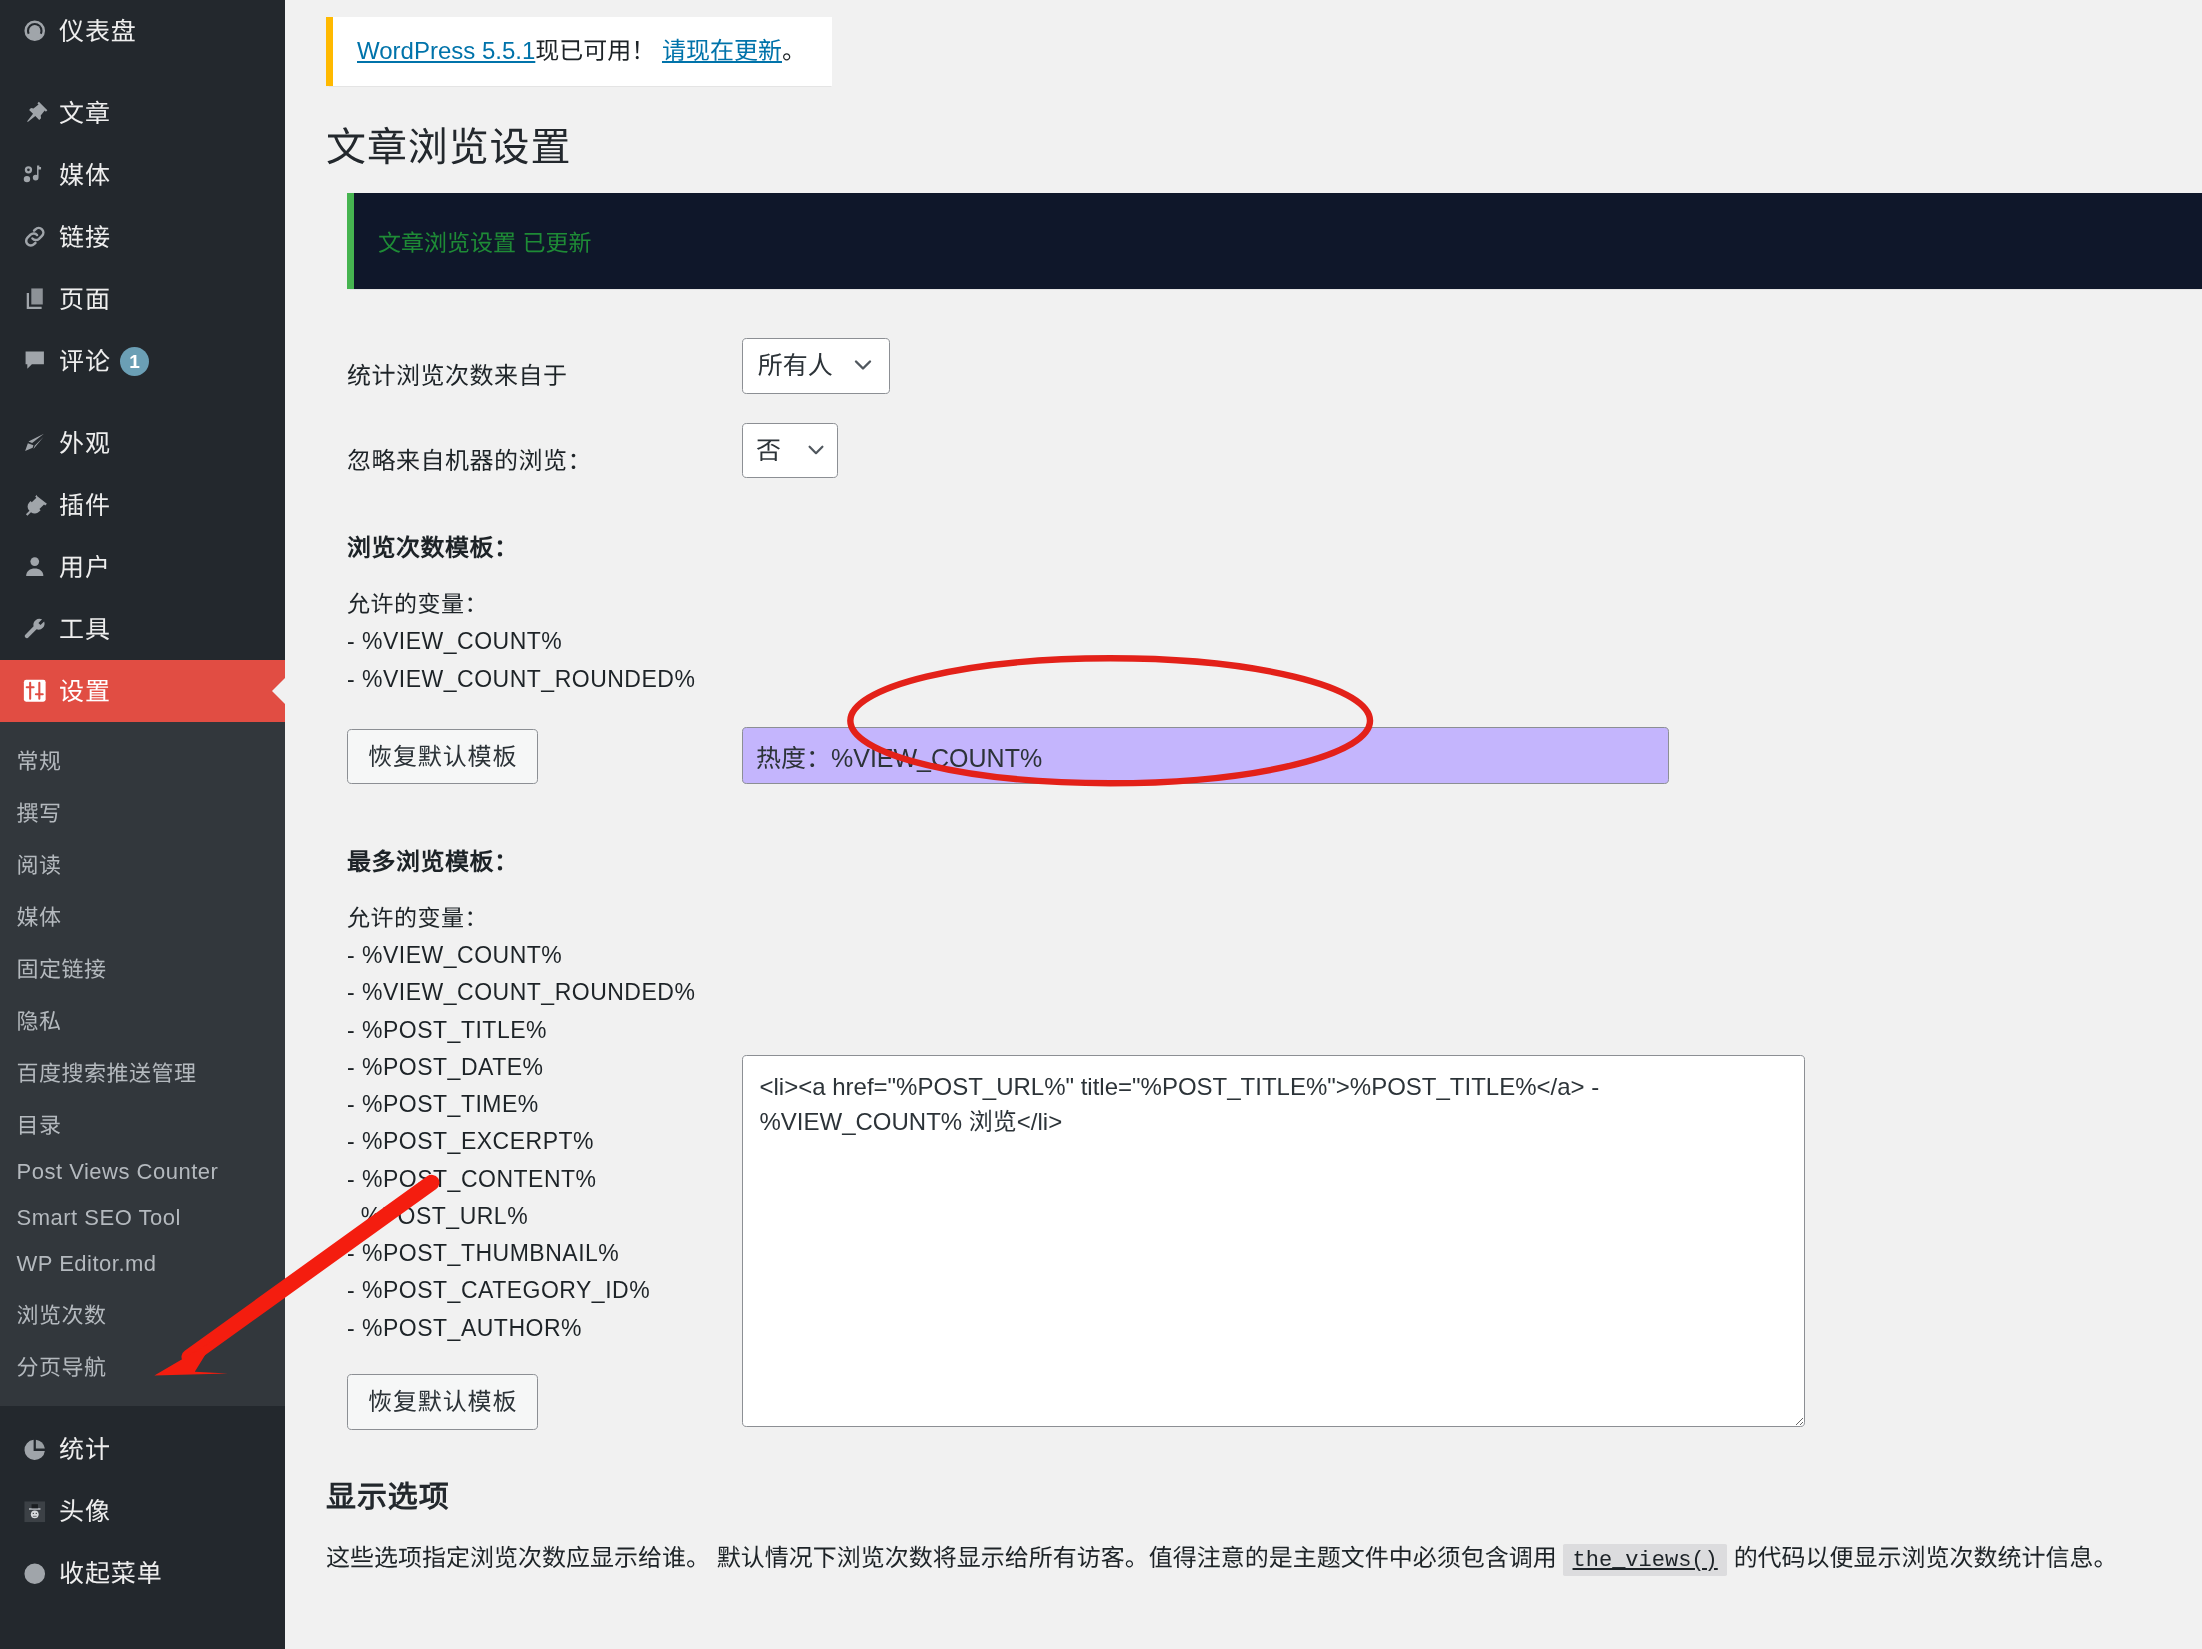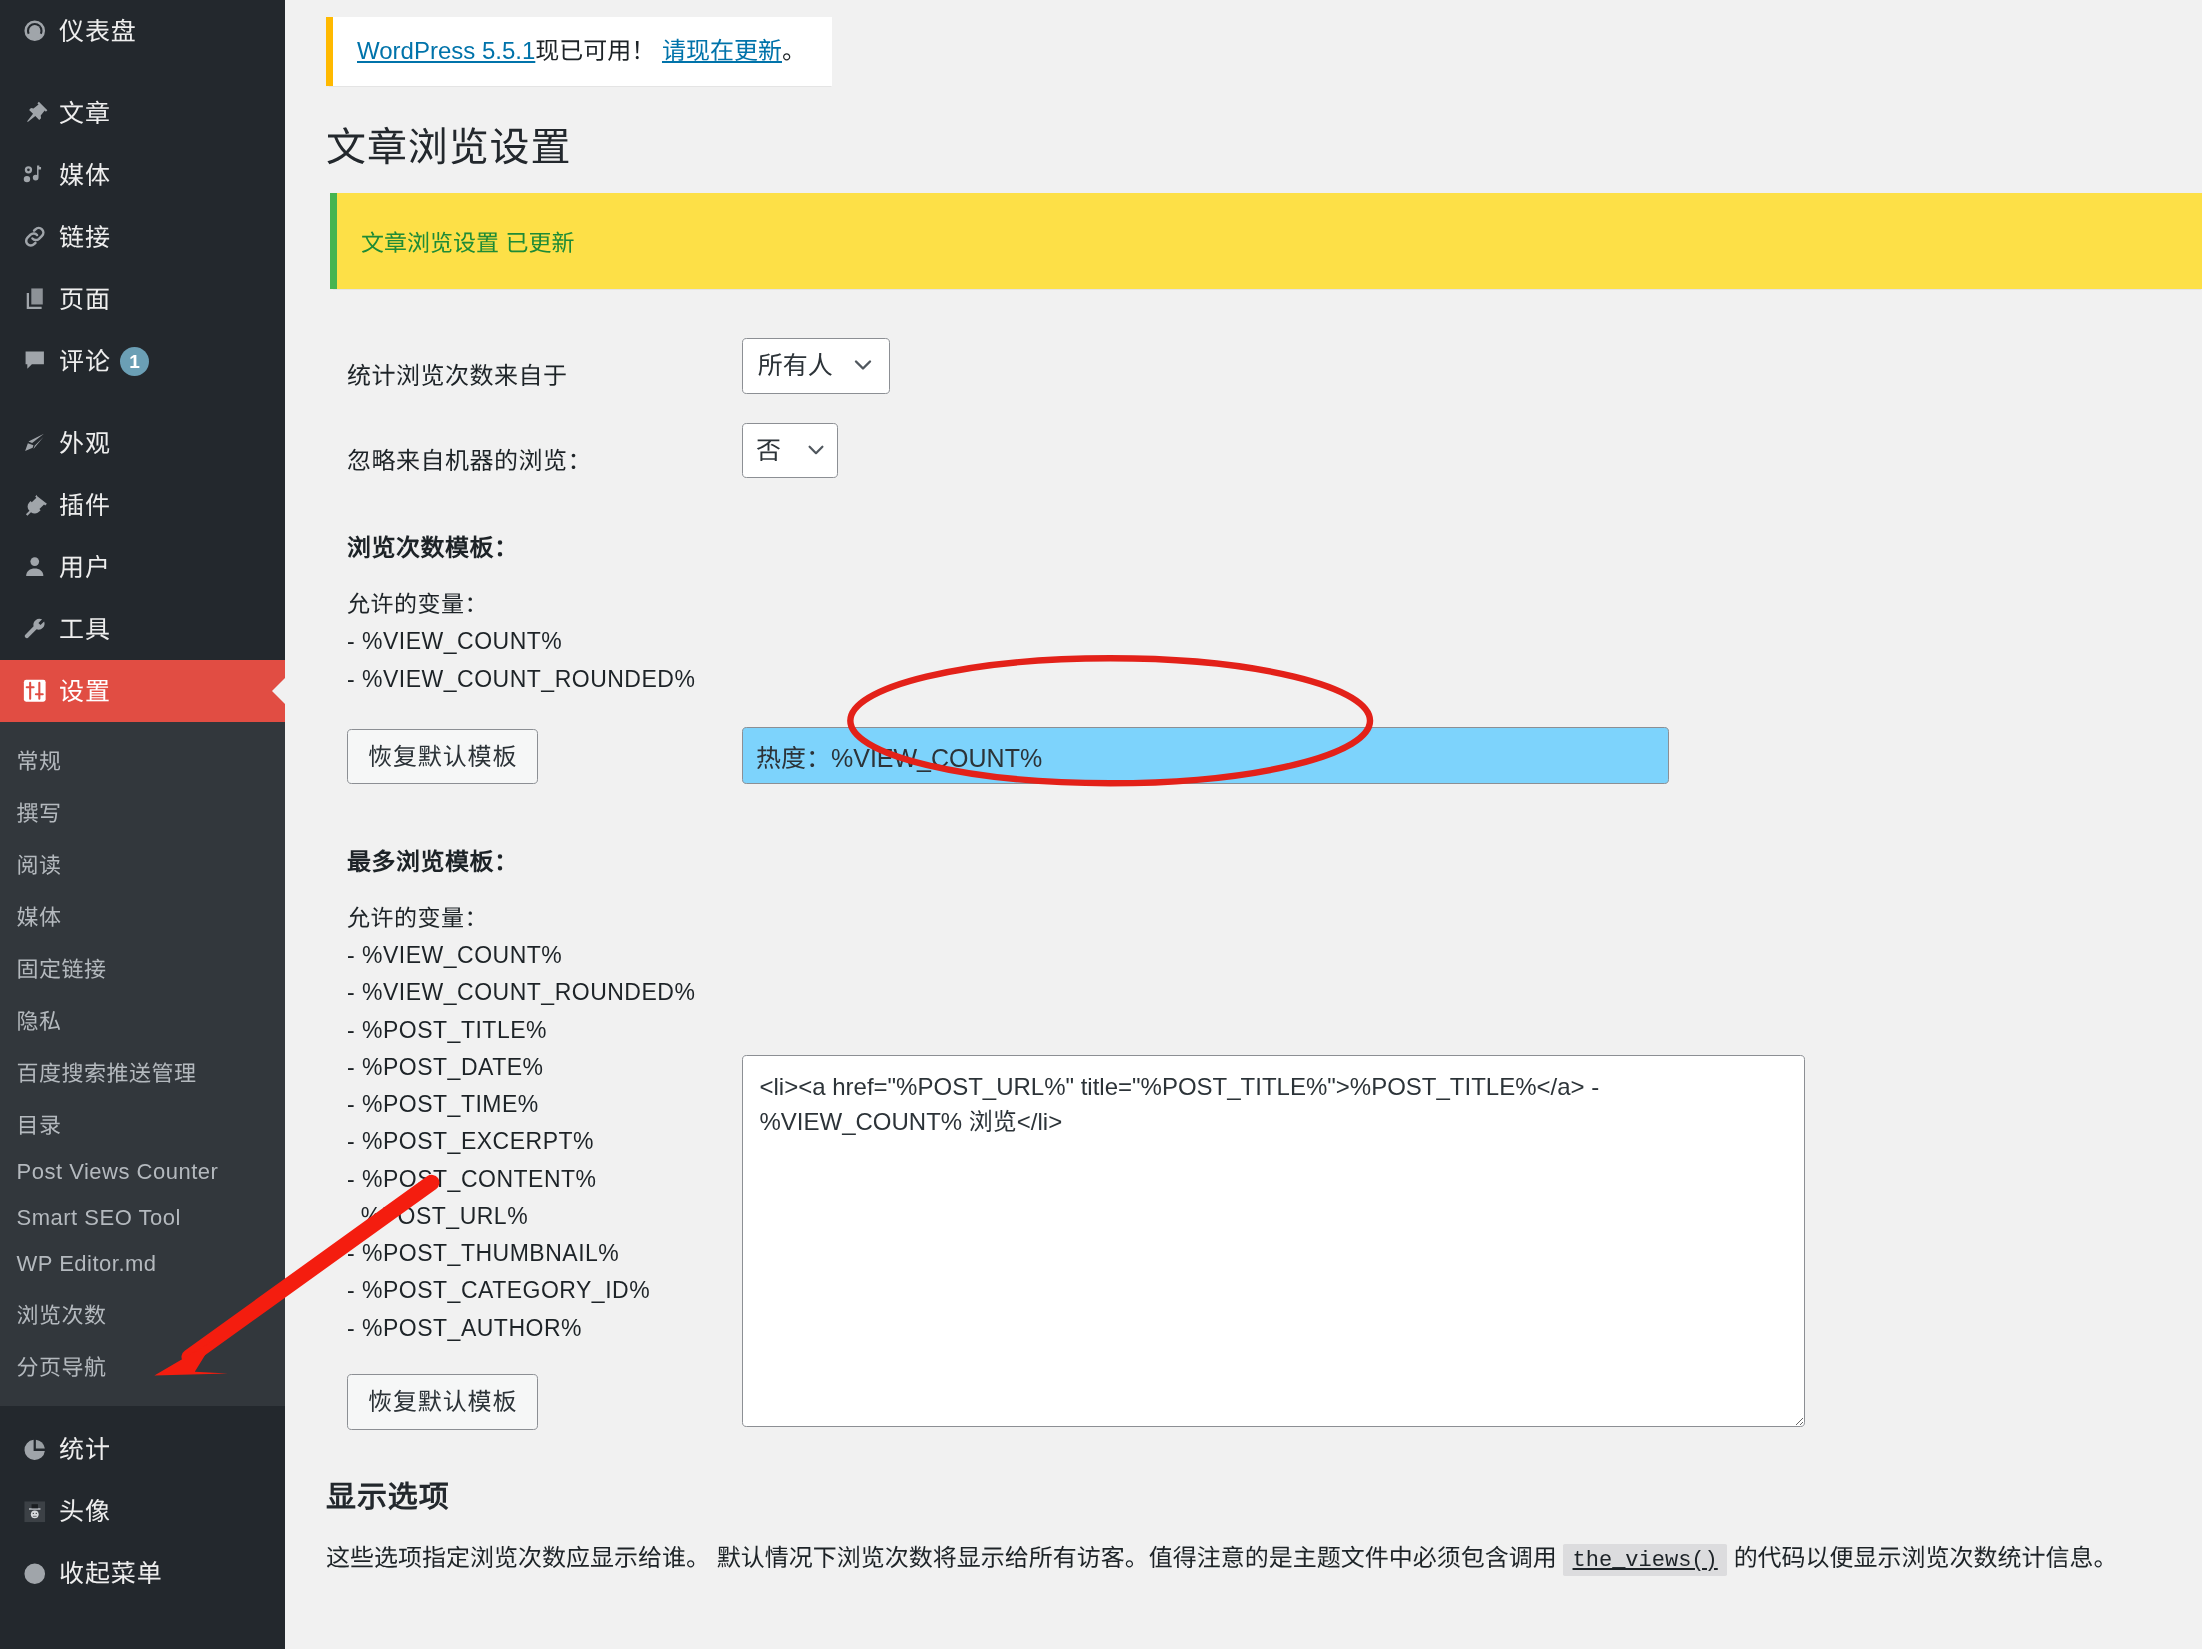--- a/index.html
+++ b/index.html
@@ -100,24 +100,24 @@
 
   .page-title {
     font-size: 40px;
     font-weight: normal;
     color: #23282d;
     margin: 29px 0 20px 41px;
     letter-spacing: 0.9px;
   }
 
   .notice-success {
-    background: #fde047;
+    background: #0f172a;
     border-left: 7.3px solid #46b450;
     box-shadow: 0 0.9px 0.9px rgba(0,0,0,.05);
-    margin-left: 45px;
+    margin-left: 62px;
     margin-right: 0;
     padding: 31px 24px;
     font-size: 23px;
     color: #1a7a2e;
   }
   .notice-success .ns-text { color: #1e8b36; }
 
   .form-area { padding: 48px 0 0 62px; }
 
   .row {
@@ -152,21 +152,21 @@
   .select-wrap { position: relative; display: inline-block; }
   .select-wrap .chev {
     position: absolute; right: 14.7px; top: 50%;
     transform: translateY(-50%);
     pointer-events: none;
     color: #50575e;
   }
   .wp-select.narrow { padding: 9.2px 42px 9.2px 13px; }
 
   .wp-input {
-    background: #7dd3fc;
+    background: #c4b5fd;
     border: 0.9px solid #8c8f94;
     border-radius: 4.6px;
     font-size: 25px;
     color: #2c3338;
     font-family: "Liberation Sans", sans-serif;
     padding: 10px 13px;
     width: 927px;
     height: 57px;
     box-shadow: 0 0 0 transparent;
   }

